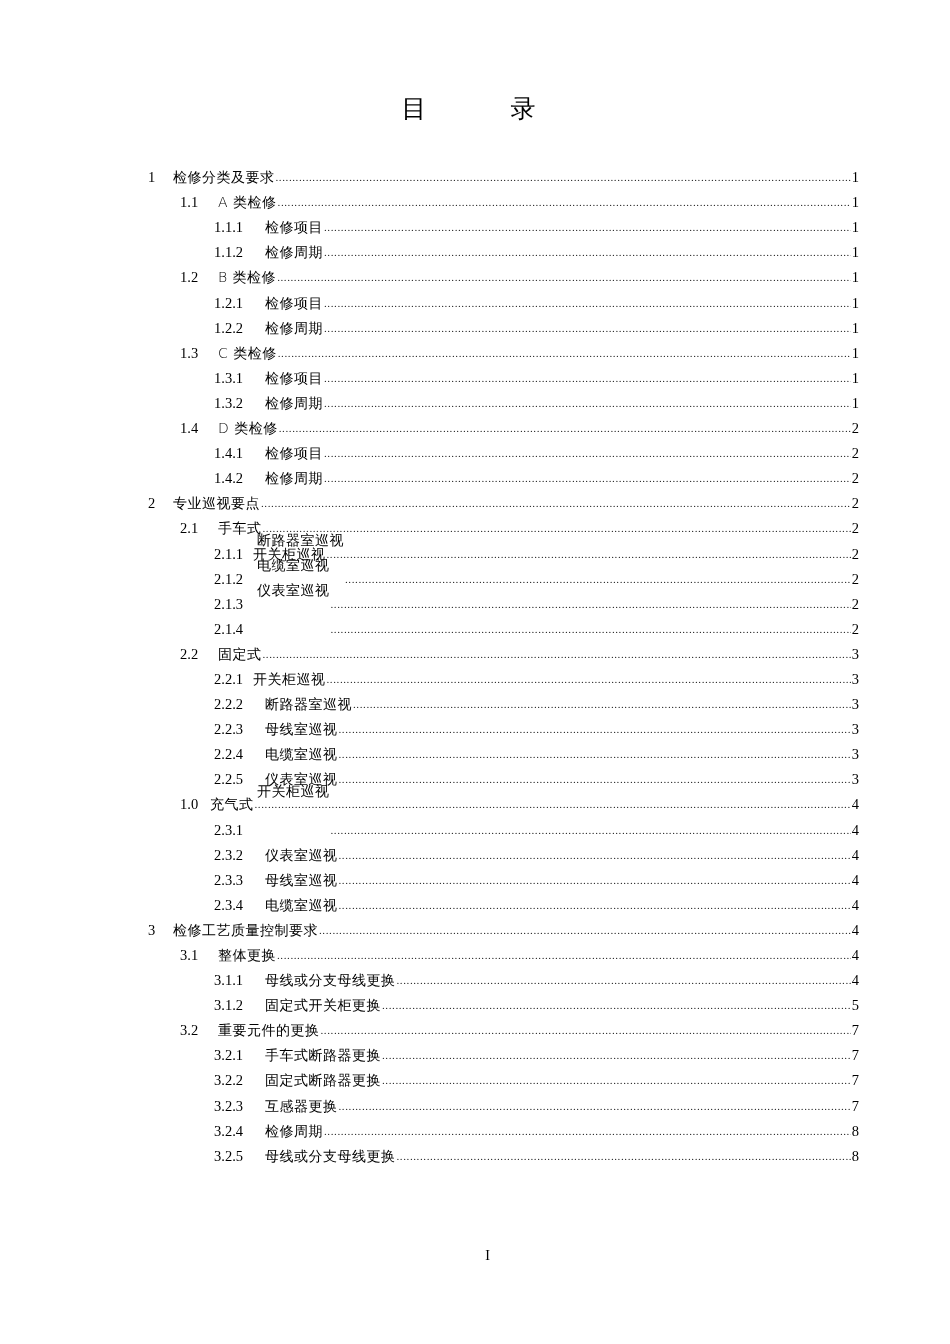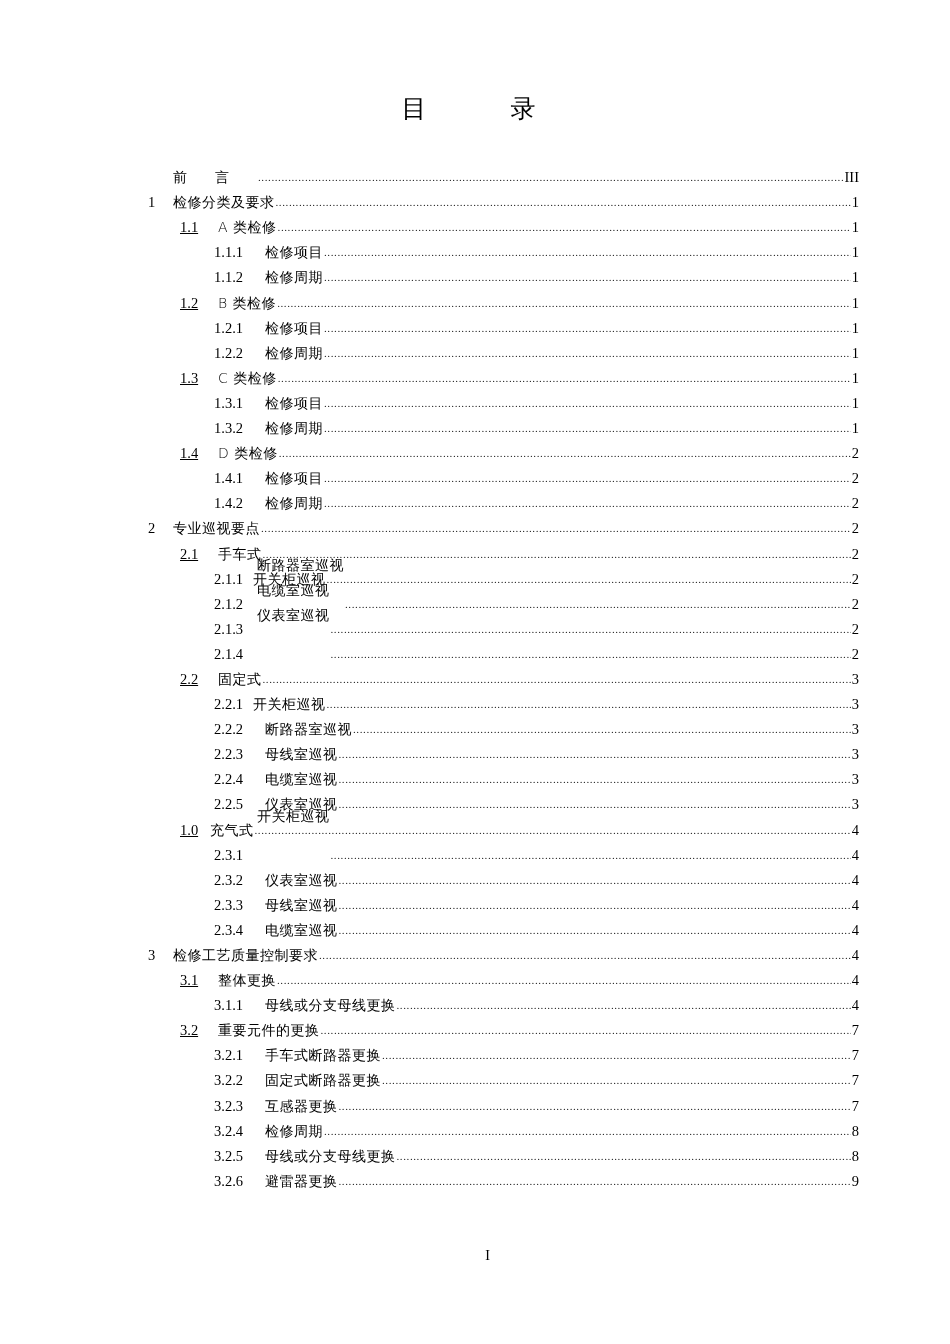--- a/index.html
+++ b/index.html
@@ -12,43 +12,35 @@
          font-size: 14.5px; line-height: 18px; }
   .row .label { white-space: nowrap; display: flex; }
   .row .num { display: inline-block; }
   .row .text { display: inline-block; font-family: "DejaVu Sans", sans-serif; font-size: 14px; font-weight: 300; letter-spacing: 0.5px; }
   .row .leader { flex: 1; overflow: hidden; white-space: nowrap; margin: 0 1px; font-size: 11px; letter-spacing: 0.6px; color: #222; }
   .row .leader::before { content: "................................................................................................................................................................................................................................................................................................"; }
   .row .page { white-space: nowrap; }
   .lvl1 .label { padding-left: 0; }
   .lvl1 .num { width: 25px; }
   .lvl2 .label { padding-left: 32px; }
-  .lvl2 .num { width: 38px; text-decoration: underline; }
+  .lvl2 .num { width: 38px; }
   .lvl2.tight .num { width: 30px; }
   .lvl3 .label { padding-left: 66px; }
   .lvl3 .num { width: 51px; }
   .lvl3.tight .num { width: 39px; }
   .lvl3.mid .num { width: 43px; margin-top: 39px; }
   .preface .text { letter-spacing: 28px; }
   .footer { position: absolute; top: 1248px; left: 0; width: 975px; text-align: center; font-size: 14px; }
 </style>
 </head>
 <body>
 
 <div class="title">目    录</div>
 
 <div class="toc" id="toc">
-    <div class="row lvl1 preface">
-      <span class="label">
-        <span class="num"></span>
-        <span class="text">前言</span>
-      </span>
-      <span class="leader"></span>
-      <span class="page">III</span>
-    </div>
     <div class="row lvl1">
       <span class="label">
         <span class="num">1</span>
         <span class="text">检修分类及要求</span>
       </span>
       <span class="leader"></span>
       <span class="page">1</span>
     </div>
     <div class="row lvl2">
       <span class="label">
@@ -299,20 +291,28 @@
       <span class="page">4</span>
     </div>
     <div class="row lvl3">
       <span class="label">
         <span class="num">3.1.1</span>
         <span class="text">母线或分支母线更换</span>
       </span>
       <span class="leader"></span>
       <span class="page">4</span>
     </div>
+    <div class="row lvl3">
+      <span class="label">
+        <span class="num">3.1.2</span>
+        <span class="text">固定式开关柜更换</span>
+      </span>
+      <span class="leader"></span>
+      <span class="page">5</span>
+    </div>
     <div class="row lvl2">
       <span class="label">
         <span class="num">3.2</span>
         <span class="text">重要元件的更换</span>
       </span>
       <span class="leader"></span>
       <span class="page">7</span>
     </div>
     <div class="row lvl3">
       <span class="label">
@@ -346,24 +346,16 @@
       <span class="leader"></span>
       <span class="page">8</span>
     </div>
     <div class="row lvl3">
       <span class="label">
         <span class="num">3.2.5</span>
         <span class="text">母线或分支母线更换</span>
       </span>
       <span class="leader"></span>
       <span class="page">8</span>
-    </div>
-    <div class="row lvl3">
-      <span class="label">
-        <span class="num">3.2.6</span>
-        <span class="text">避雷器更换</span>
-      </span>
-      <span class="leader"></span>
-      <span class="page">9</span>
     </div>
   </div>
 
 <div class="footer">I</div>
 
 </body></html>

